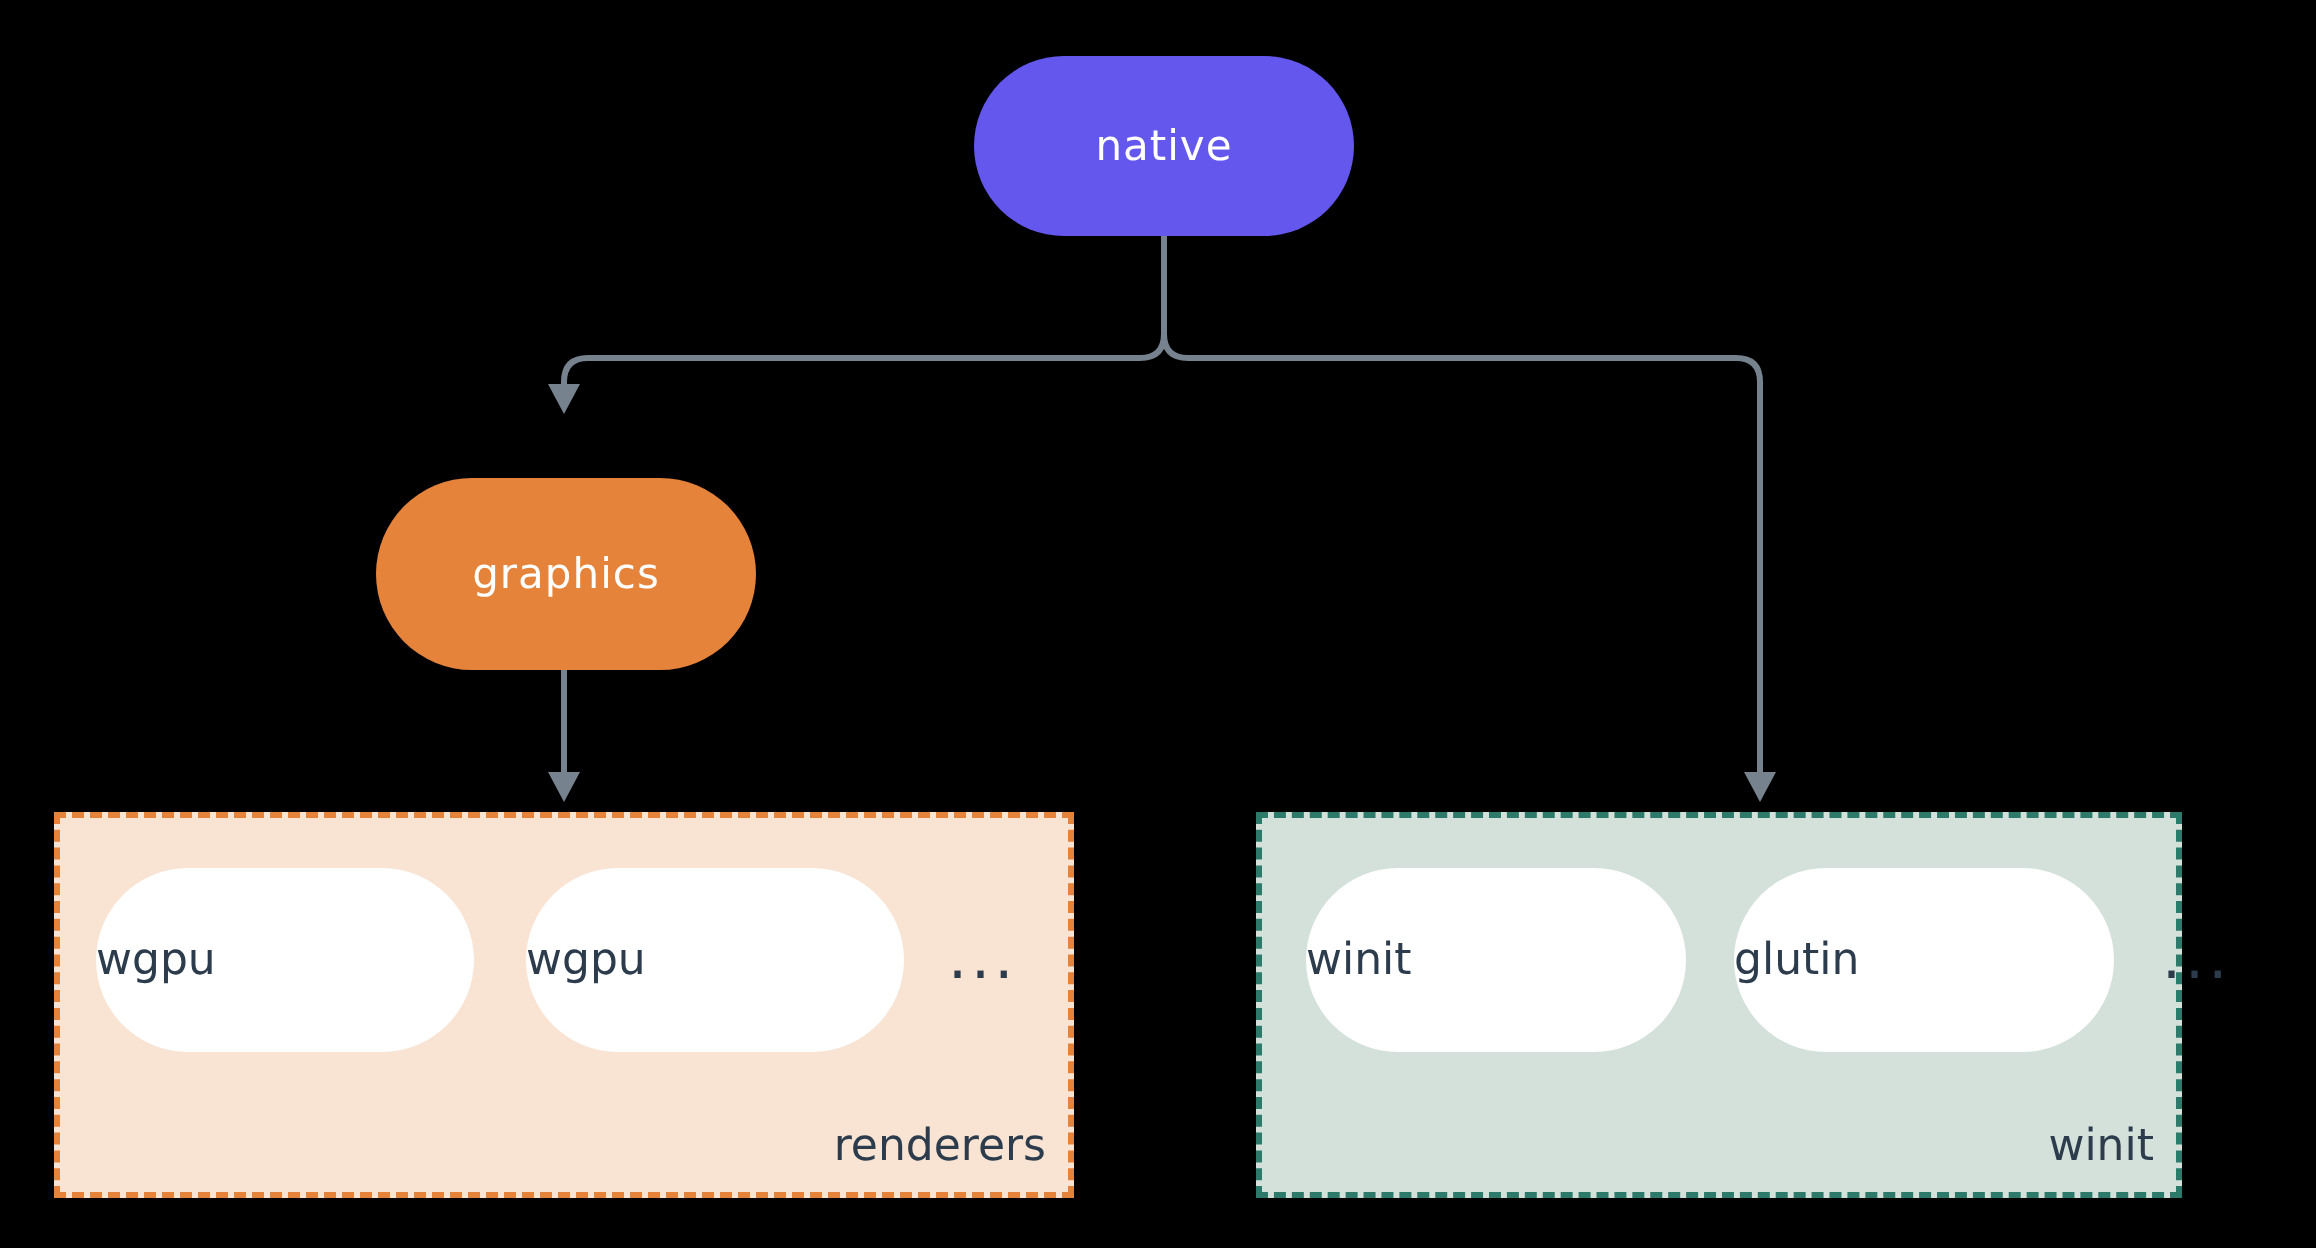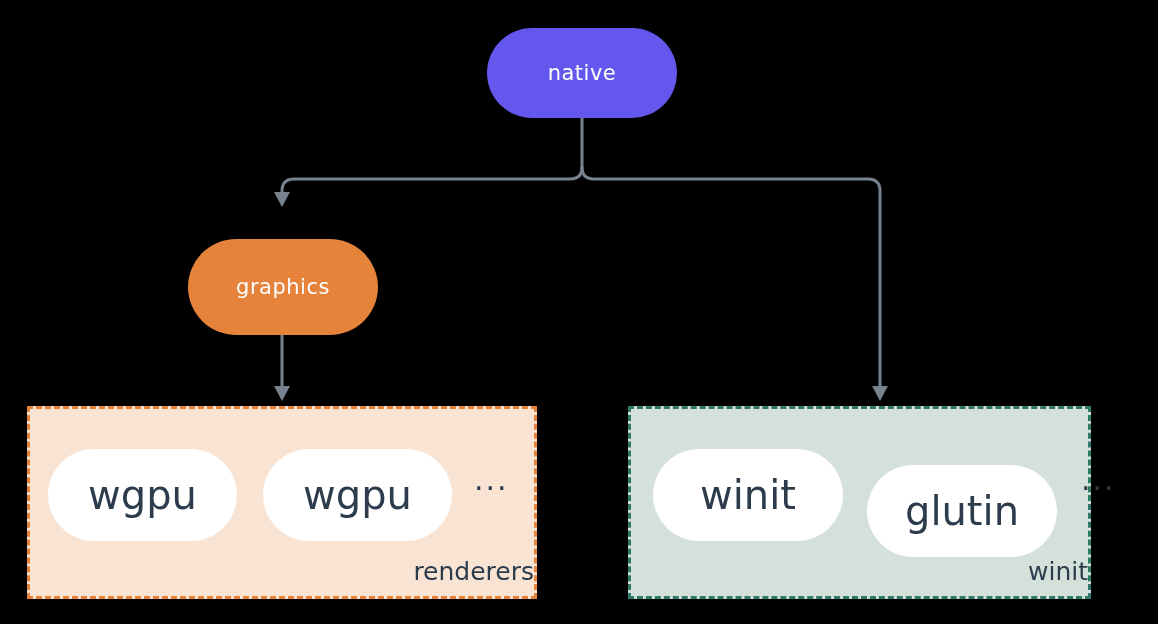--- a/index.html
+++ b/index.html
@@ -66,52 +66,52 @@
     border: 3px dashed var(--renderers-border, #e5833b);
   }
   .group-shells {
     left: 628px; top: 406px;
     width: 463px; height: 193px;
     background: var(--shells-bg, #d4e1da);
     border: 3px dashed var(--shells-border, #2e7a6a);
   }
   .item-pill {
     position: absolute;
-    top: 40px;
+    top: 25px;
     height: 92px;
     border-radius: 46px;
     background: var(--item-pill-bg, #fff);
     display: flex;
     align-items: center;
-    justify-content: center;
+    justify-content: flex-start;
     color: var(--item-text, #2c3c4c);
-    font-size: 40px;
+    font-size: 22px;
   }
   .group-renderers .pill-1 { left: 18px;  width: 189px; }
   .group-renderers .pill-2 { left: 233px; width: 189px; }
   .group-shells   .pill-1 { left: 22px;  width: 190px; }
-  .group-shells   .pill-2 { left: 236px; width: 190px; margin-top: 16px; }
+  .group-shells   .pill-2 { left: 236px; width: 190px; }
   .ellipsis {
     position: absolute;
     top: 24px;
     height: 92px;
     display: flex;
     align-items: center;
     color: var(--item-text, #2c3c4c);
     font-size: 30px;
     letter-spacing: 2px;
   }
   .group-renderers .ellipsis { left: 444px; }
   .group-shells   .ellipsis { left: 450px; }
   .group-label {
     position: absolute;
-    right: 0;
+    right: 11px;
     bottom: 10px;
     color: var(--group-label-text, #2c3c4c);
-    font-size: 25px;
+    font-size: 22px;
   }
 </style>
 </head>
 <body>
 
 <div class="canvas">
 
   <svg class="connector-layer" viewBox="0 0 1158 624" xmlns="http://www.w3.org/2000/svg">
 
     <path class="edge" d="M 582 118 L 582 167 Q 582 179 570 179 L 294 179 Q 282 179 282 191 L 282 193"></path>

